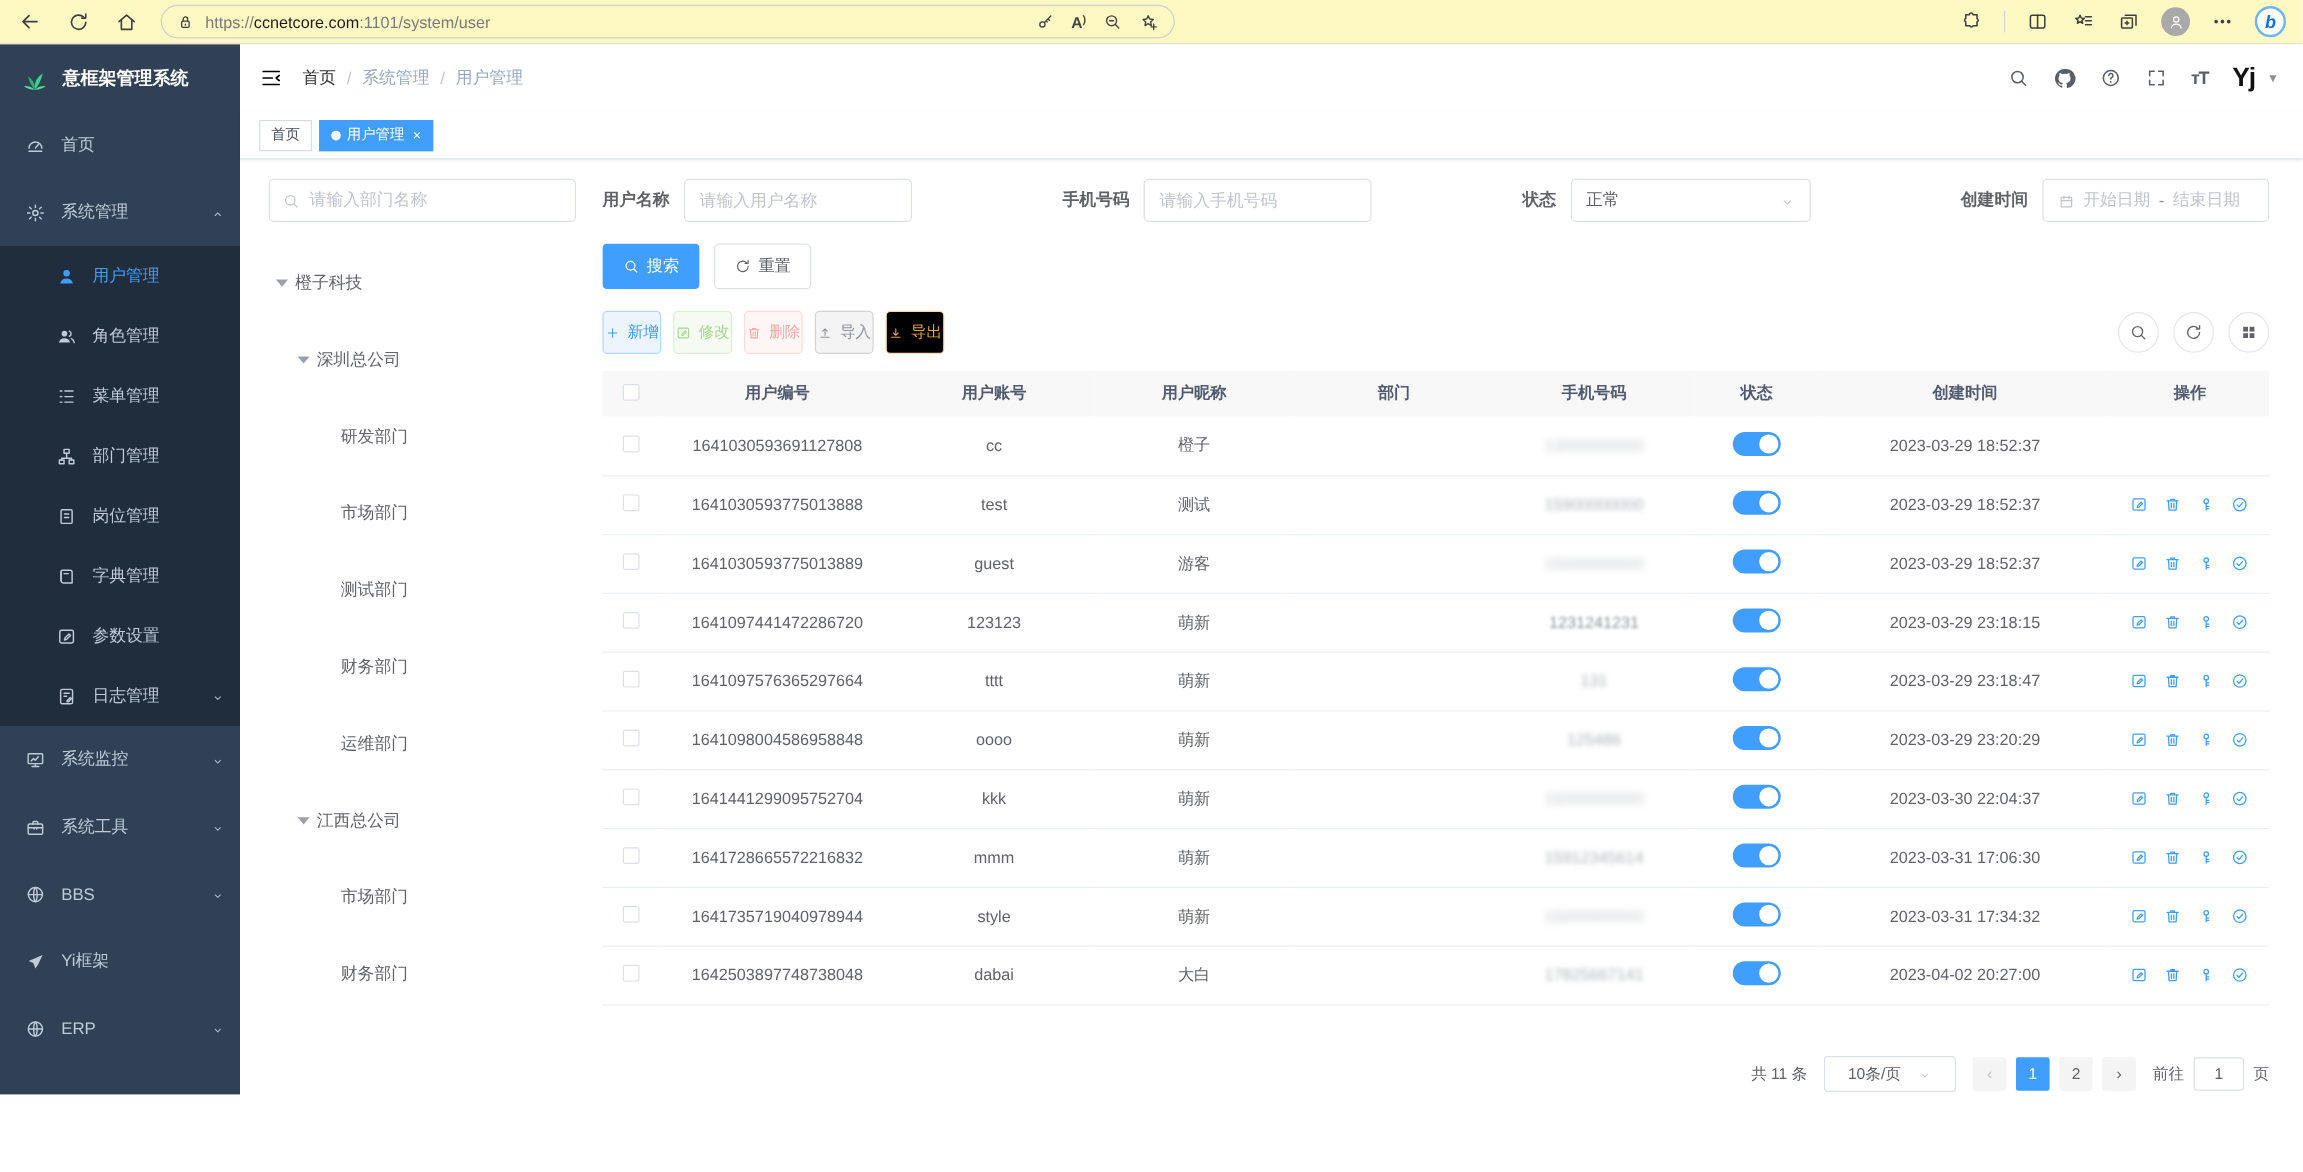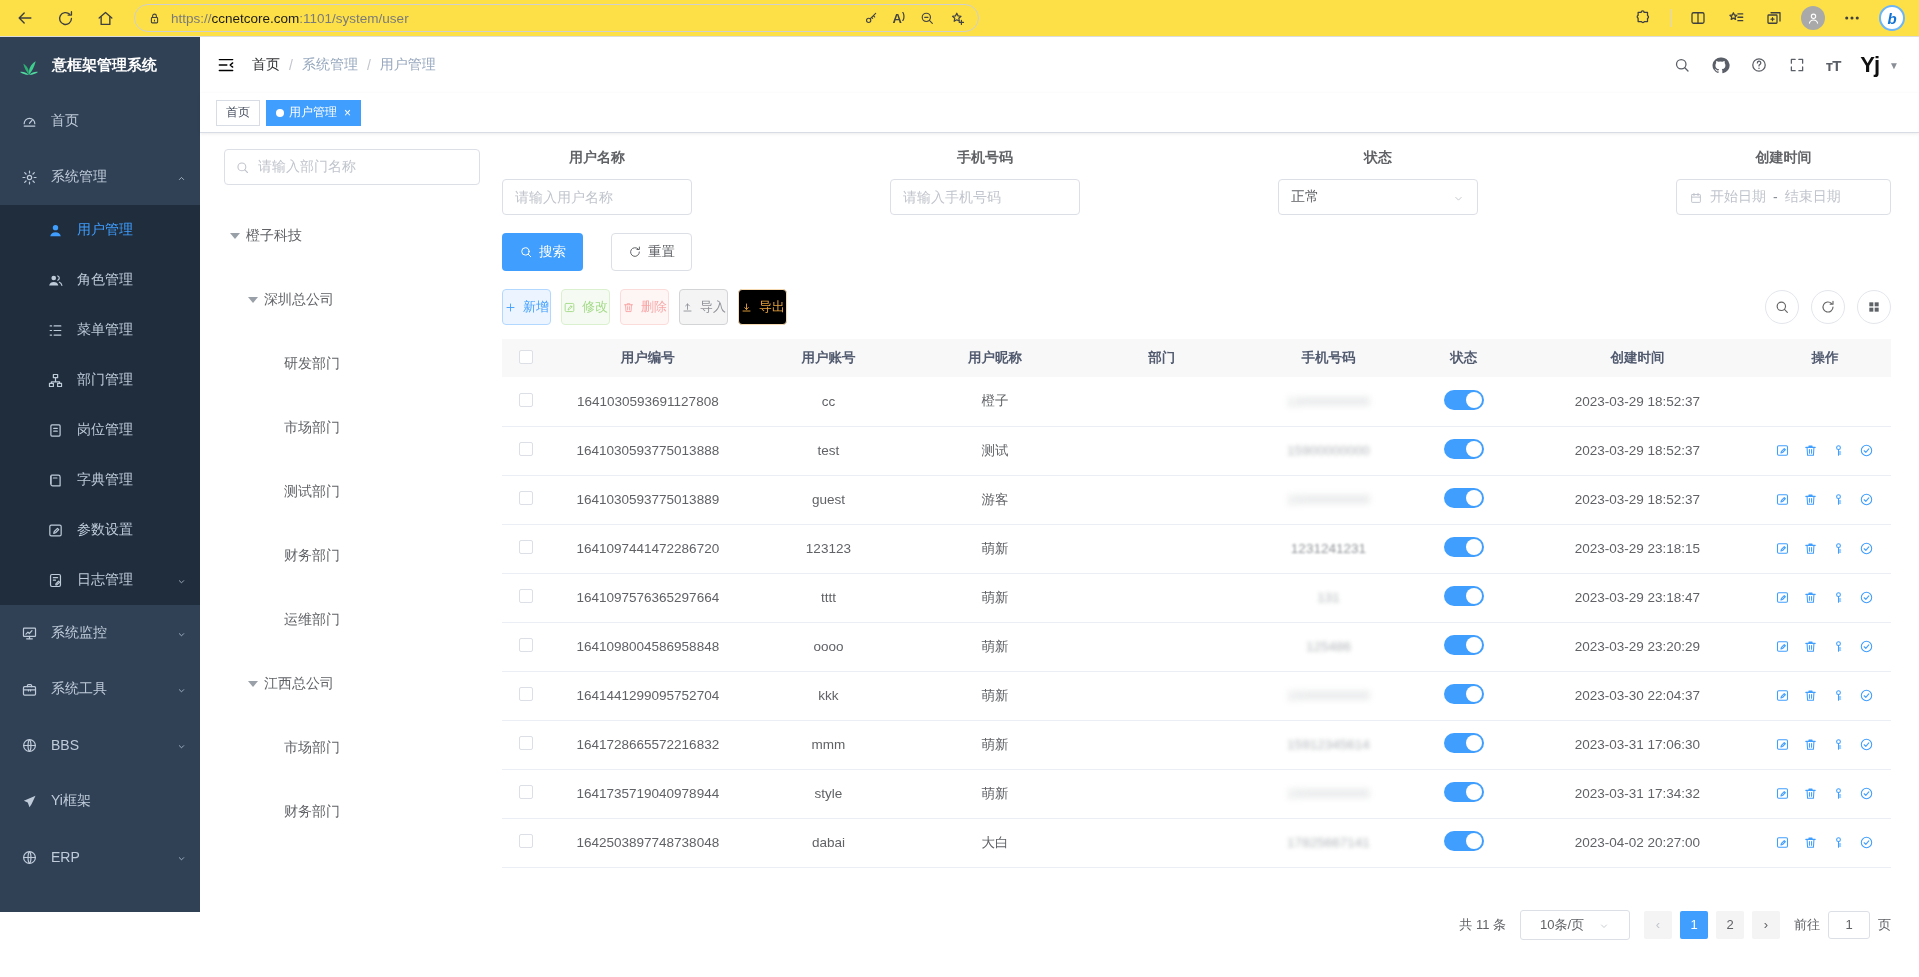--- a/index.html
+++ b/index.html
@@ -8,21 +8,21 @@
     --submenu-bg:#1f2d3d;
     --border:#dcdfe6;
     --txt:#606266;
     --placeholder:#c0c4cc;
   }
   *{box-sizing:border-box;margin:0;padding:0;font-family:"Liberation Sans","DejaVu Sans",sans-serif;}
   html,body{width:1919px;height:977px;background:#fff;overflow:hidden;}
   svg.ic{display:inline-block;vertical-align:middle;stroke:currentColor;fill:none;stroke-width:1.7;stroke-linecap:round;stroke-linejoin:round;}
 
   
-  .browser-bar{height:37px;background:#fde047;border-bottom:1px solid #dcdcdc;display:flex;align-items:center;padding:0 14px;gap:10px;color:#3f3f3f;}
+  .browser-bar{height:37px;background:#fef9c3;border-bottom:1px solid #dcdcdc;display:flex;align-items:center;padding:0 14px;gap:10px;color:#3f3f3f;}
   .b-nav{display:flex;align-items:center;gap:18px;margin-right:8px;}
   .b-btn{width:22px;height:22px;display:flex;align-items:center;justify-content:center;cursor:pointer;color:#3f3f3f;}
   .url-pill{width:845px;height:28px;border:1px solid #cfcfcf;border-radius:14px;display:flex;align-items:center;padding:0 12px;gap:9px;font-size:13.5px;}
   .url-text{flex:1;white-space:nowrap;overflow:hidden;}
   .url-text .dim{color:#7a7a7a;}
   .url-text .host{color:#1b1b1b;}
   .pill-icons{display:flex;align-items:center;gap:14px;color:#444;}
   .b-right{display:flex;align-items:center;gap:16px;margin-left:auto;color:#3f3f3f;}
   .b-divider{width:1px;height:18px;background:#d6d6d6;}
   .read-aloud{font-size:13px;font-weight:bold;position:relative;}
@@ -66,33 +66,33 @@
   
   .content{flex:1;display:flex;padding:16px 28px 0 24px;gap:22px;min-height:0;}
   .tree-panel{width:256px;flex-shrink:0;text-align:center;}
   .tree-search{height:36px;border:1px solid var(--border);border-radius:4px;display:flex;align-items:center;gap:8px;padding:0 10px;color:var(--placeholder);font-size:14px;background:#fff;}
   .tree{margin-top:24px;font-size:14px;color:#606266;}
   .tree-node{height:26px;display:flex;align-items:center;gap:6px;cursor:pointer;margin-top:38px;}
   .caret{width:0;height:0;border-left:5px solid transparent;border-right:5px solid transparent;border-top:6px solid #9aa0a8;display:inline-block;}
 
   .table-panel{flex:1;display:flex;flex-direction:column;min-width:0;}
   .filter-row{display:flex;align-items:center;justify-content:space-between;margin-bottom:18px;}
-  .f-group{display:flex;align-items:center;gap:12px;flex-direction:column;}
+  .f-group{display:flex;align-items:center;gap:12px;}
   .f-label{font-size:14px;font-weight:bold;color:#606266;white-space:nowrap;}
   .f-input{height:36px;border:1px solid var(--border);border-radius:4px;padding:0 12px;font-size:14px;color:var(--placeholder);display:flex;align-items:center;background:#fff;}
   .f-input input{border:none;outline:none;width:100%;font-size:14px;color:#606266;}
   .f-input input::placeholder{color:var(--placeholder);}
   .w185{width:190px;}
   .f-select{width:200px;justify-content:space-between;color:#606266;cursor:pointer;}
   .f-select .chev{color:var(--placeholder);}
-  .f-range{width:215px;gap:7px;color:var(--placeholder);cursor:pointer;}
+  .f-range{width:189px;gap:7px;color:var(--placeholder);cursor:pointer;}
   .f-range .sep{color:#8a8f97;}
 
   .btn{display:inline-flex;align-items:center;gap:6px;border-radius:4px;font-size:13.5px;cursor:pointer;border:1px solid transparent;}
-  .btn-row1{display:flex;gap:28px;margin-bottom:18px;}
+  .btn-row1{display:flex;gap:12px;margin-bottom:18px;}
   .btn-primary{background:var(--primary);color:#fff;padding:9px 16px;}
   .btn-default{background:#fff;color:#606266;border-color:var(--border);padding:9px 16px;}
   .btn-row2{display:flex;gap:10px;align-items:center;margin-bottom:14px;}
   .btn-plain{padding:8px 1px;font-size:13px;}
   .plain-blue{background:#ecf5ff;border-color:#b3d8ff;color:var(--primary);}
   .plain-green{background:#f0f9eb;border-color:#c2e7b0;color:#67c23a;opacity:.6;cursor:not-allowed;}
   .plain-red{background:#fef0f0;border-color:#fbc4c4;color:#f56c6c;opacity:.6;cursor:not-allowed;}
   .plain-gray{background:#f4f4f5;border-color:#d3d4d6;color:#909399;}
   .plain-orange{background:#000000;border-color:#f5dab1;color:#e6a23c;}
   .tool-circles{margin-left:auto;display:flex;gap:12px;}

